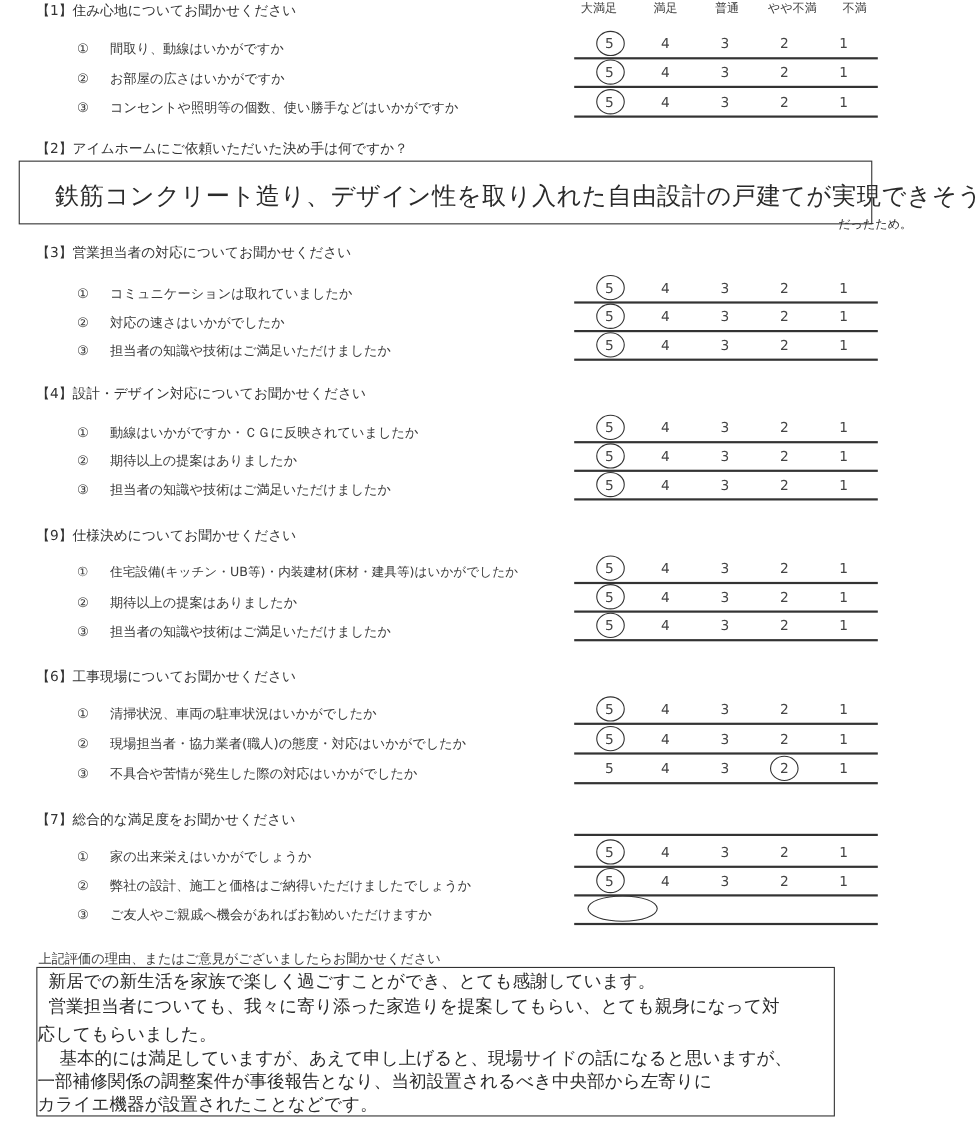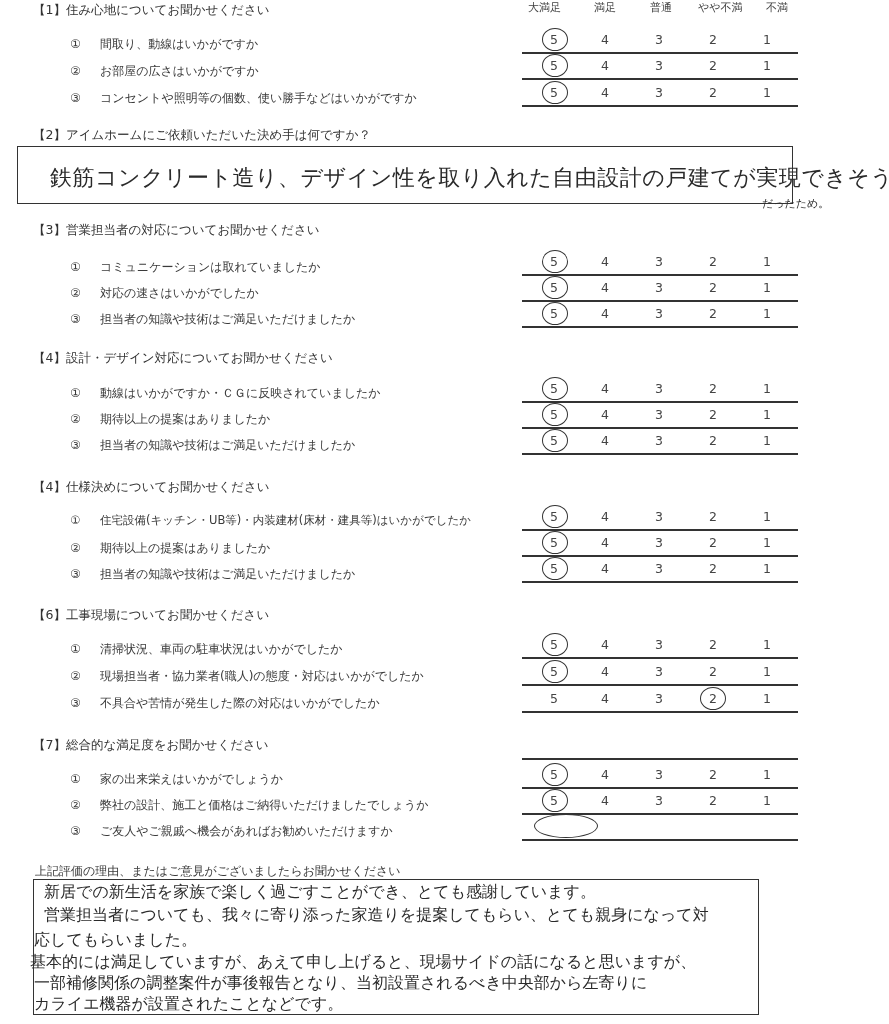--- a/index.html
+++ b/index.html
@@ -126,21 +126,21 @@
 <div class="scale" style="top:429px;">
   <div class="circle" style="left:20px;"></div>
   <span class="cell" style="left:12px;">5</span>
   <span class="cell" style="left:63px;">4</span>
   <span class="cell" style="left:117px;">3</span>
   <span class="cell" style="left:171px;">2</span>
   <span class="cell" style="left:225px;">1</span>
   <div class="line"></div>
 </div>
 
-<div class="abs sec-title" style="left:33px; top:479px;">【4】仕様決めについてお聞かせください</div>
+<div class="abs sec-title" style="left:33px; top:479px;">【9】仕様決めについてお聞かせください</div>
 <div class="abs q" style="left:70px; top:513px; font-size:11.5px;"><span class="num">①</span><span>住宅設備(キッチン・UB等)・内装建材(床材・建具等)はいかがでしたか</span></div>
 <div class="abs q" style="left:70px; top:540px;"><span class="num">②</span><span>期待以上の提案はありましたか</span></div>
 <div class="abs q" style="left:70px; top:566px;"><span class="num">③</span><span>担当者の知識や技術はご満足いただけましたか</span></div>
 
 <div class="scale" style="top:505px;">
   <div class="circle" style="left:20px;"></div>
   <span class="cell" style="left:12px;">5</span>
   <span class="cell" style="left:63px;">4</span>
   <span class="cell" style="left:117px;">3</span>
   <span class="cell" style="left:171px;">2</span>
@@ -226,15 +226,15 @@
 <div class="scale" style="top:815px;">
   <div class="circle" style="left:12px; width:62px; top:-1px; height:22px;"></div>
   <div class="line"></div>
 </div>
 
 <div class="abs q" style="left:35px; top:863px; font-size:12px;">上記評価の理由、またはご意見がございましたらお聞かせください</div>
 <div class="box" style="left:33px; top:879px; width:724px; height:134px;"></div>
 <div class="abs hand" style="left:44px; top:882px; font-size:16px;">新居での新生活を家族で楽しく過ごすことができ、とても感謝しています。</div>
 <div class="abs hand" style="left:44px; top:905px; font-size:16px;">営業担当者についても、我々に寄り添った家造りを提案してもらい、とても親身になって対</div>
 <div class="abs hand" style="left:34px; top:930px; font-size:16px;">応してもらいました。</div>
-<div class="abs hand" style="left:30px; top:952px; font-size:16px;">基本的には満足していますが、あえて申し上げると、現場サイドの話になると思いますが、</div>
+<div class="abs hand" style="left:54px; top:952px; font-size:16px;">基本的には満足していますが、あえて申し上げると、現場サイドの話になると思いますが、</div>
 <div class="abs hand" style="left:34px; top:973px; font-size:16px;">一部補修関係の調整案件が事後報告となり、当初設置されるべき中央部から左寄りに</div>
 <div class="abs hand" style="left:34px; top:994px; font-size:16px;">カライエ機器が設置されたことなどです。</div>
 
 </body></html>

